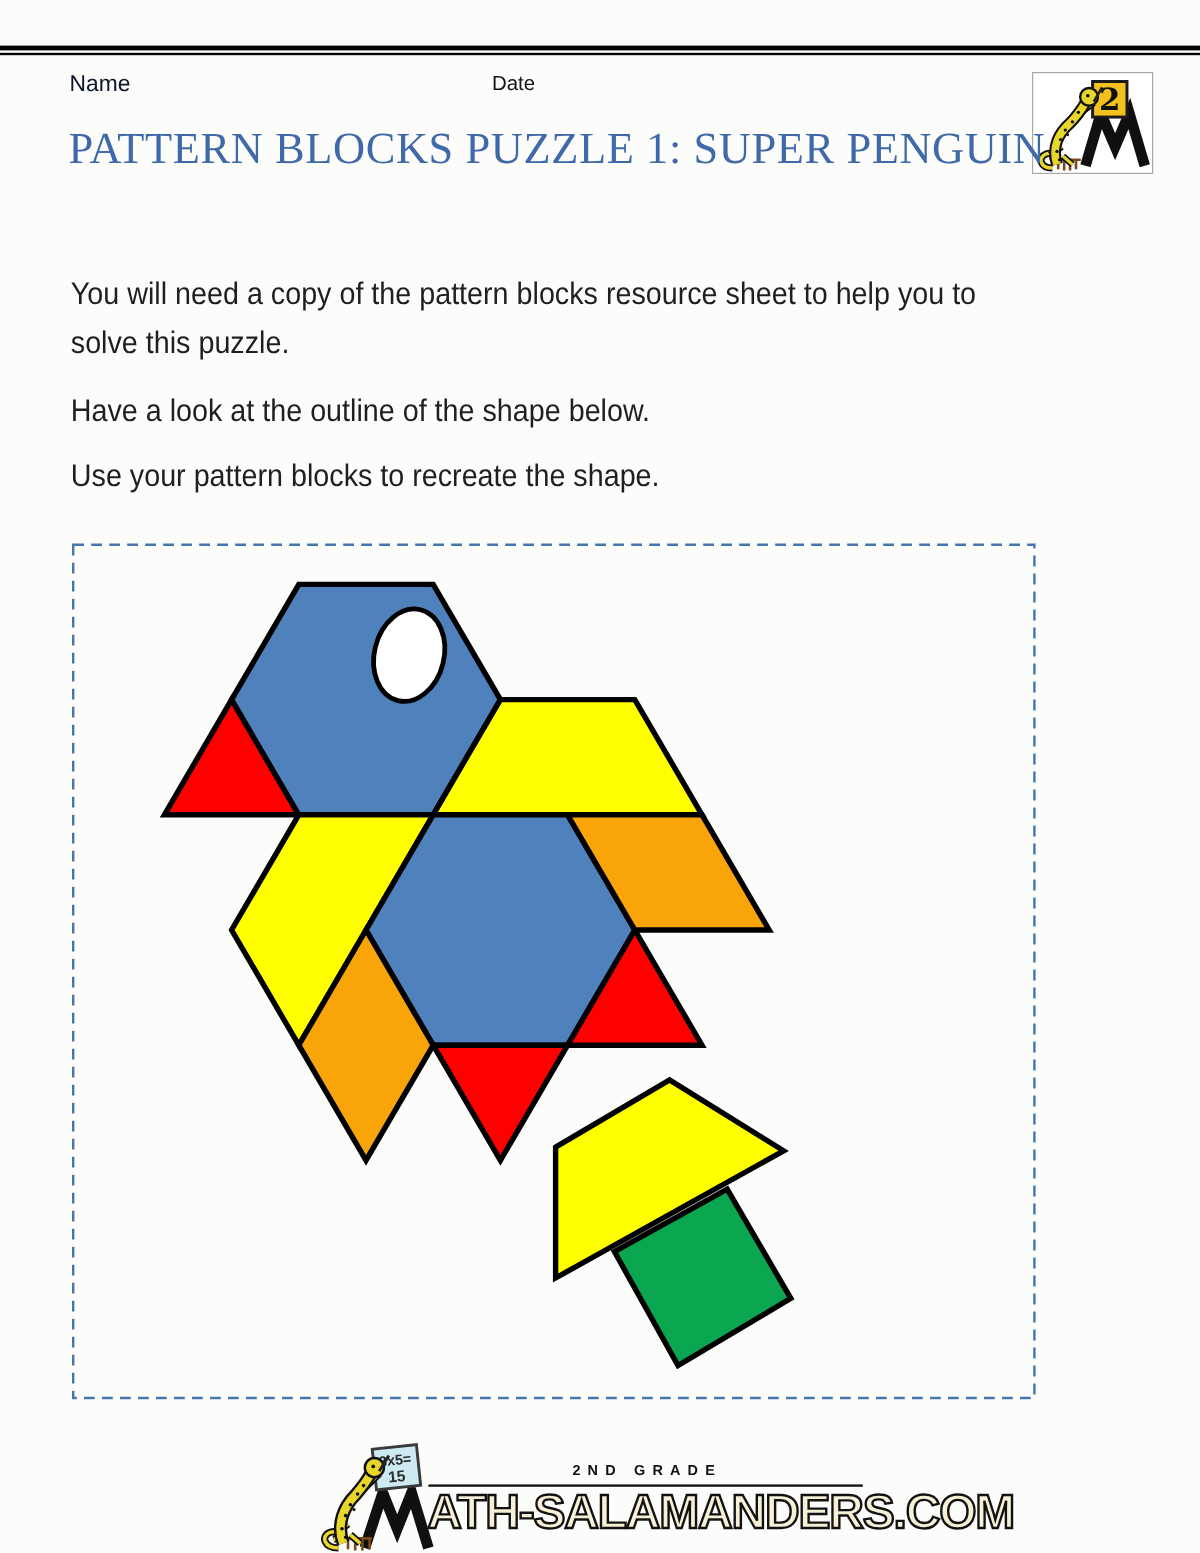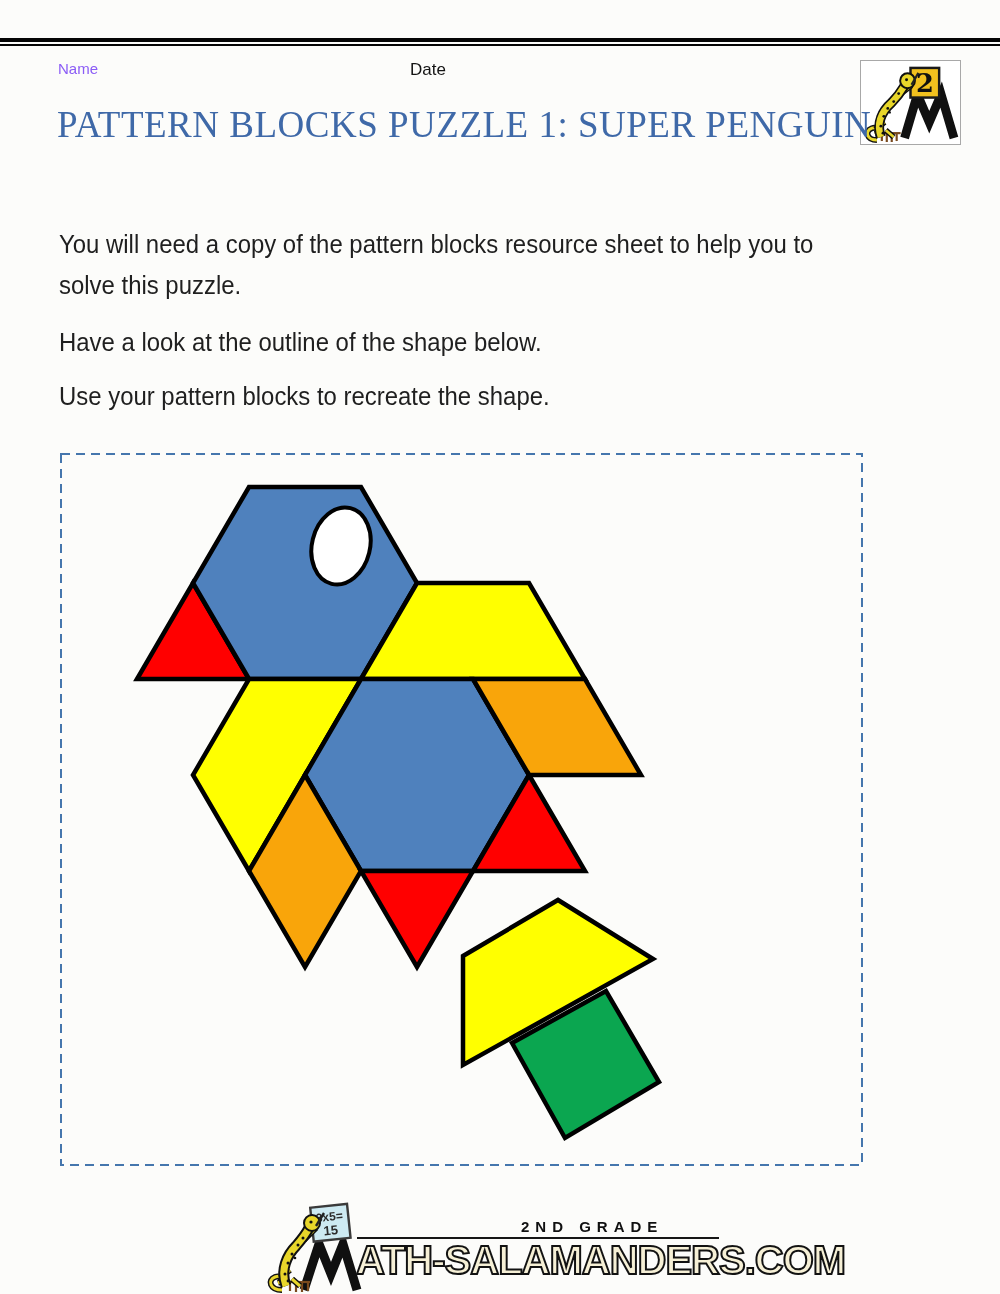--- a/index.html
+++ b/index.html
@@ -10,21 +10,21 @@
     font-family:"Liberation Sans", sans-serif;
     color:#1b1b1b;
     overflow:hidden;
   }
   .abs { position:absolute; }
 
   
   .rule-thick { left:0; top:38px; width:1000px; height:4px; background:#050505; }
   .rule-thin  { left:0; top:44px; width:1000px; height:2px; background:#050505; }
 
-  .name-label { left:58px;  top:60px; font-size:15px; color:#8b5cf6; }
+  .name-label { left:58px;  top:60px; font-size:19px; color:#0f172a; }
   .date-label { left:410px; top:60px; font-size:17px; color:#141414;text-align:center; }
 
   .badge-box {
     left:860px; top:60px; width:101px; height:85px;
     background:#ffffff; border:1px solid #a8a8a8;
   }
   .badge-box svg { width:100%; height:100%; display:block; }
 
   .page-title {
     left:57px; top:98px; width:800px;
@@ -42,23 +42,22 @@
   .p1 { top:224px; }
   .p2 { top:322px; }
   .p3 { top:376px; }
 
   .figure-svg { left:0; top:440px; width:1000px; height:745px; }
 
   
   .footer-logo-svg { left:258px; top:1200px; width:105px; height:94px; }
   .grade-text {
     left:477px; top:1218px;
-    font-size:15px; font-weight:bold; letter-spacing:6px; color:#101010;
+    font-size:12px; font-weight:bold; letter-spacing:6px; color:#101010;
     white-space:nowrap;
-    margin-left:44px;
   }
   .footer-rule { left:357px; top:1237px; width:362px; height:2px; background:#161616; }
   .site-text {
     left:356px; top:1238px;
     font-size:40px; font-weight:bold; letter-spacing:-1px;
     color:#f6f0d6;
     -webkit-text-stroke:2px #121212;
     white-space:nowrap;
   }
 </style>

